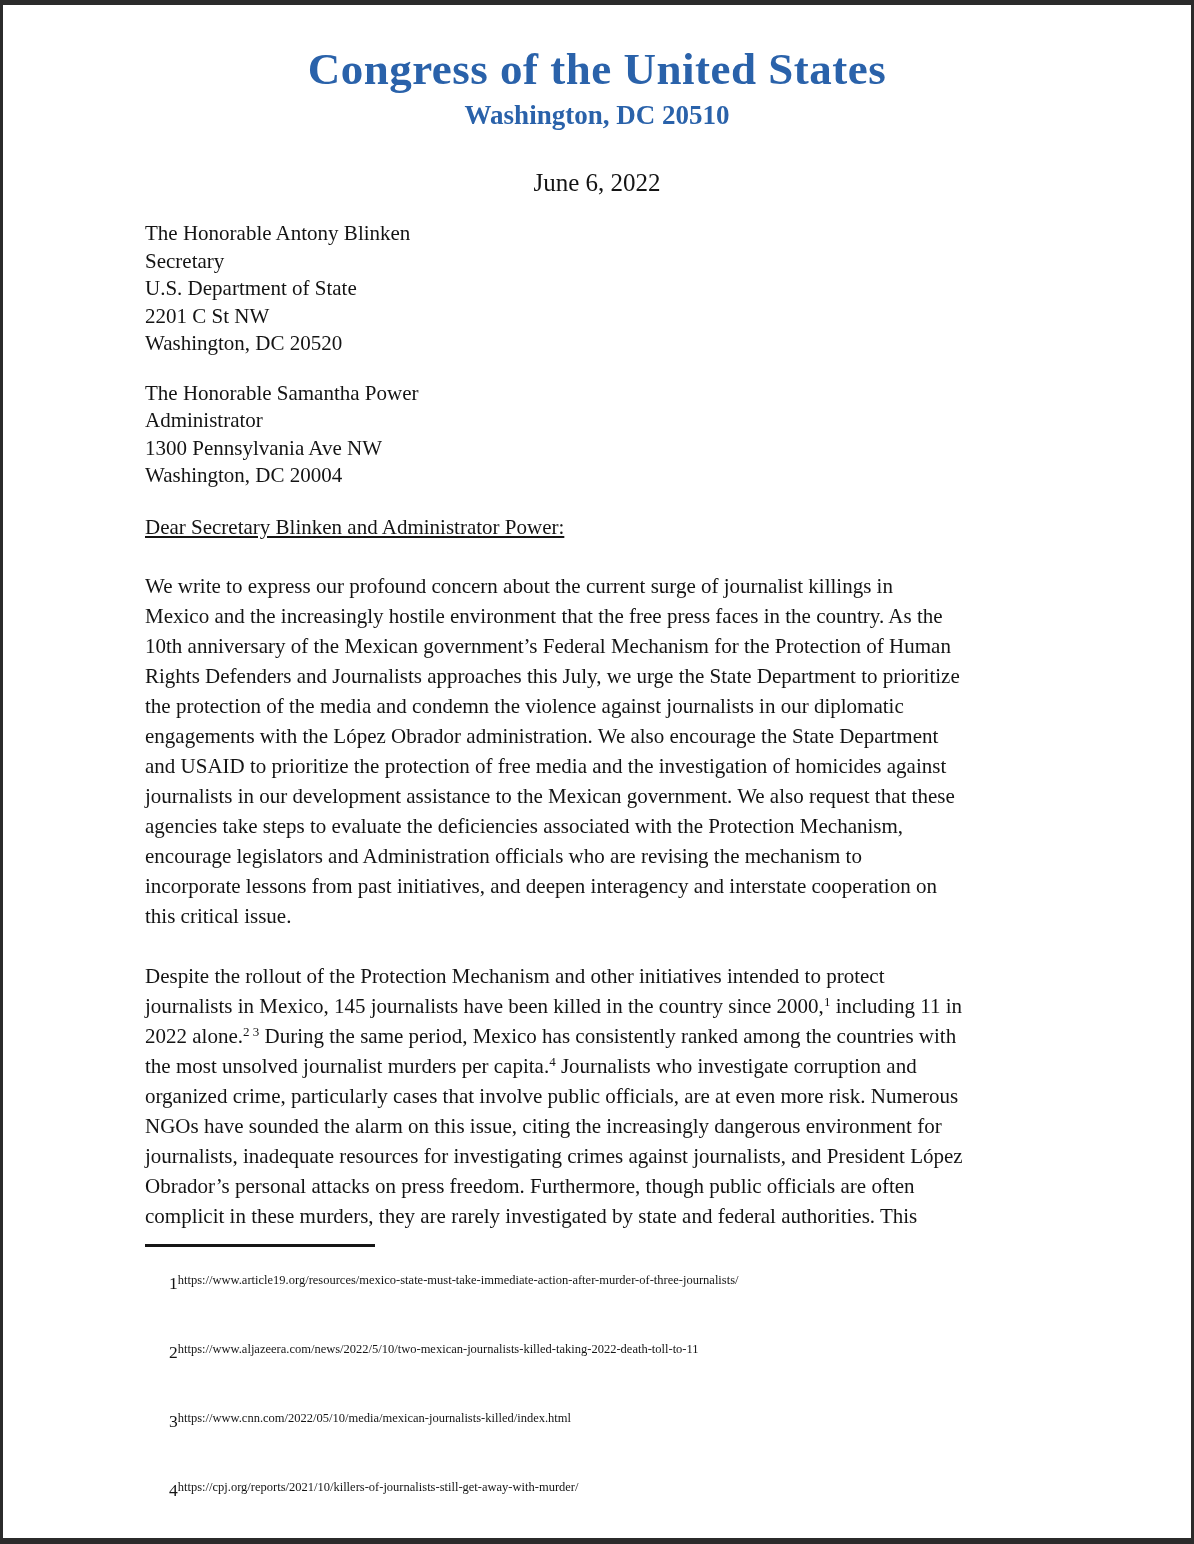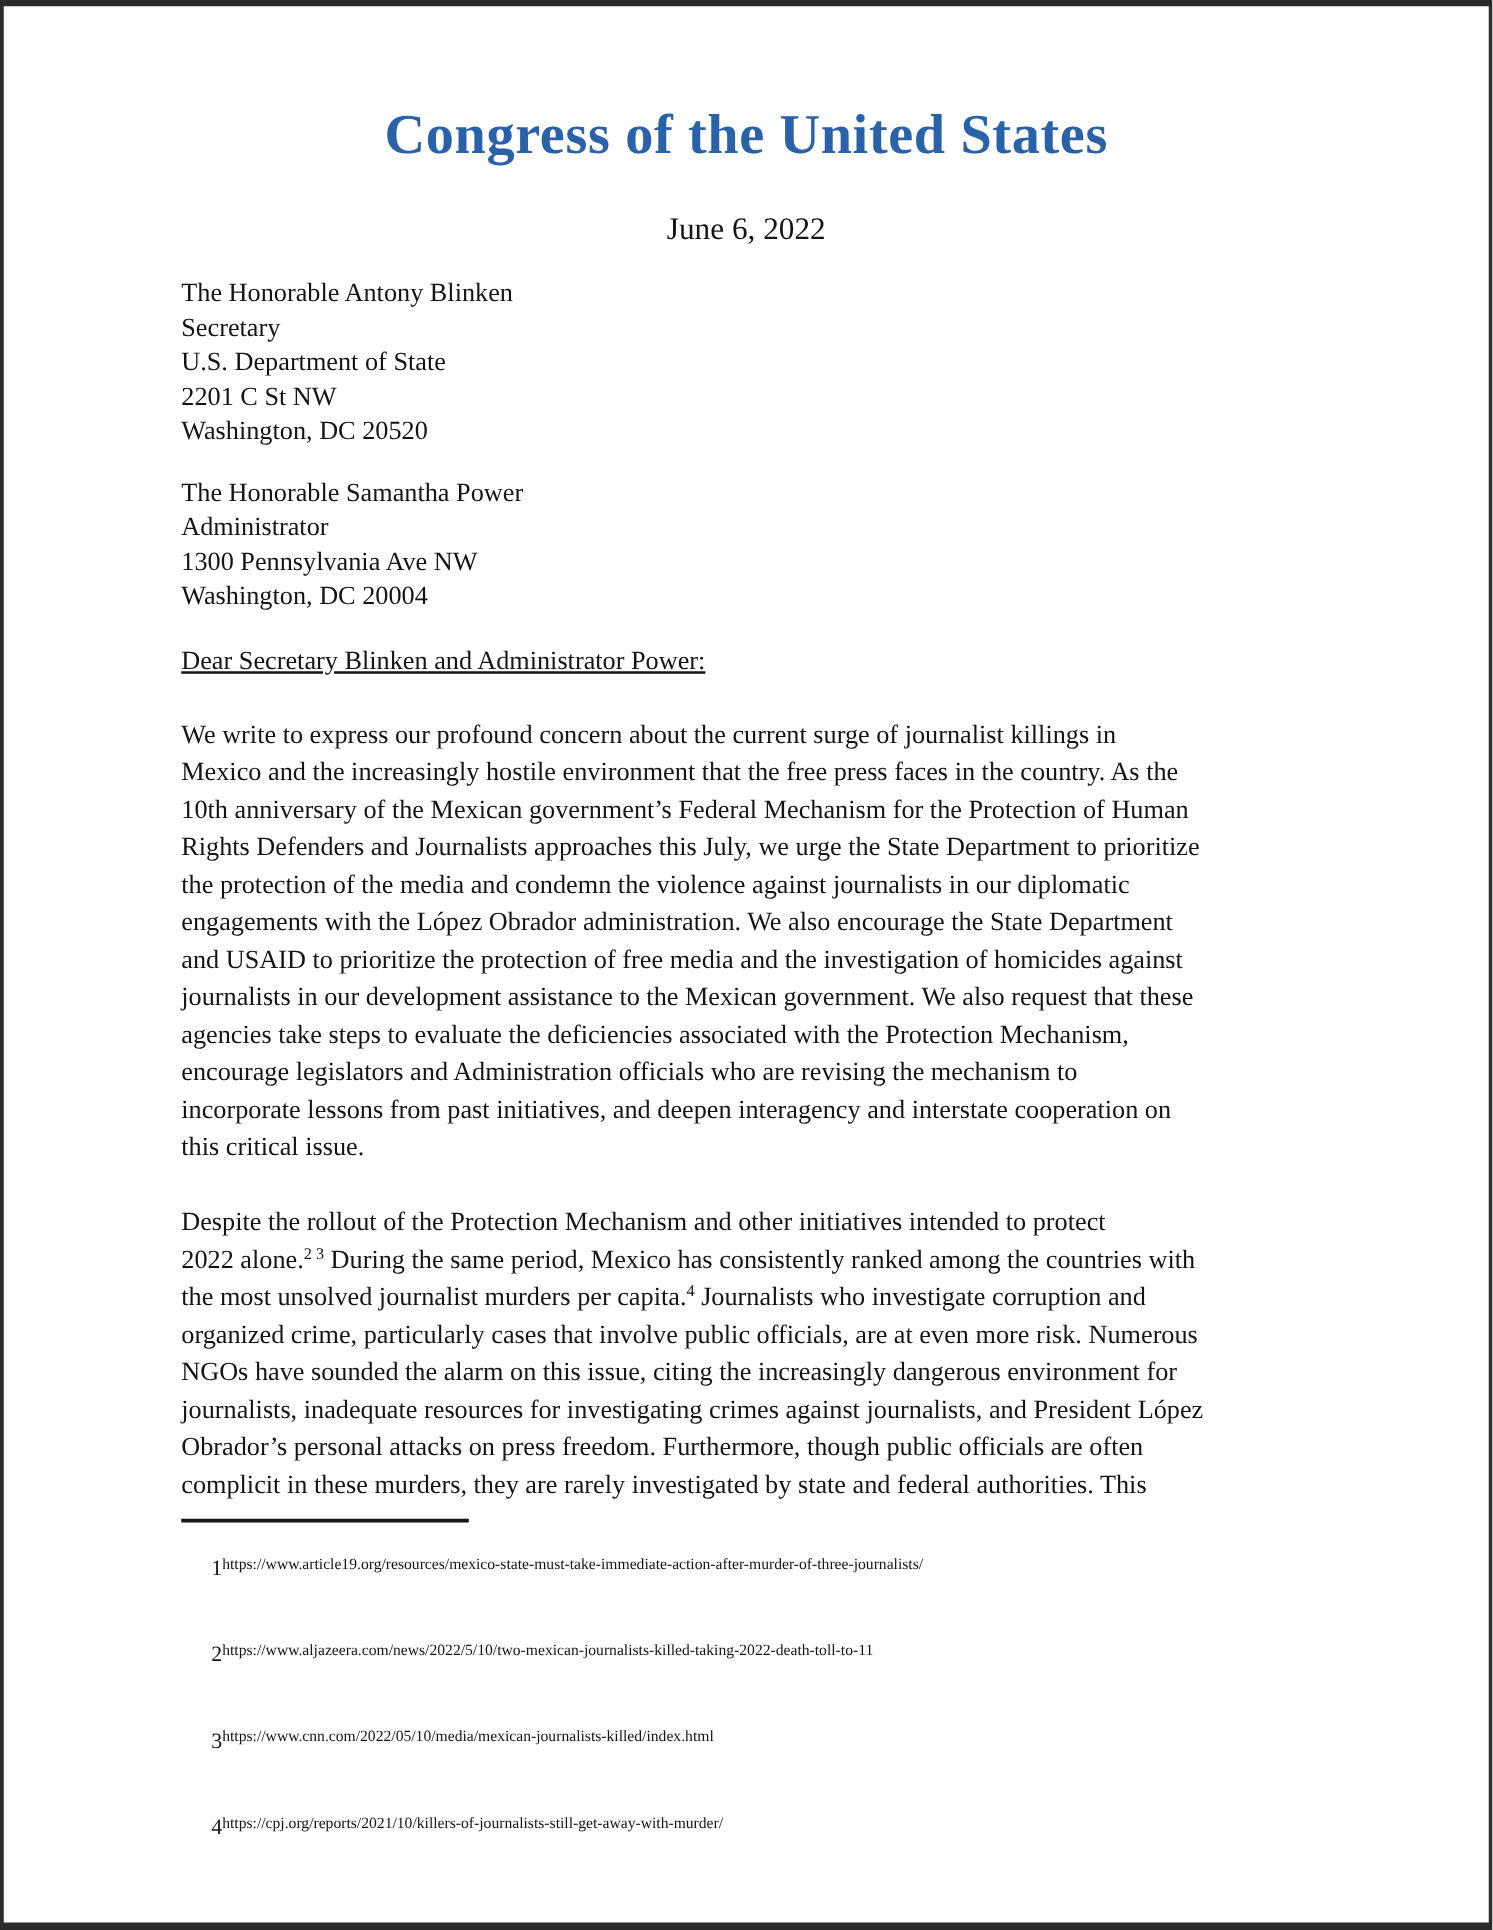--- a/index.html
+++ b/index.html
@@ -2,21 +2,21 @@
 <html><head>
 <meta charset="utf-8">
 <style>
   html, body { margin: 0; padding: 0; background: #ffffff; }
   .page {
     width: 1194px; height: 1544px; box-sizing: border-box;
     border: solid #2b2b2b; border-width: 5px 3px 6px 3px;
     background: #ffffff; overflow: hidden;
     font-family: "Liberation Serif", serif; color: #141414;
   }
-  .letterhead { text-align: center; padding-top: 76px; color: #2a62aa; }
+  .letterhead { text-align: center; padding-top: 38px; color: #2a62aa; }
   .lh-title  { font-size: 45px; font-weight: bold; line-height: 52px; letter-spacing: 0.5px; }
   .lh-sub    { font-size: 27px; font-weight: bold; line-height: 34px; margin-top: 3px; }
   .date { text-align: center; font-size: 25px; line-height: 27px; margin-top: 37px; }
   .block { margin-left: 142px; margin-right: 120px; font-size: 21px; line-height: 27.5px; }
   .recipient-1 { margin-top: 24px; }
   .recipient-2 { margin-top: 22px; }
   .salutation  { margin-top: 24px; text-decoration: underline; }
   .para { margin-top: 30px; line-height: 30px; }
   .para .line { white-space: pre; }
   sup { font-size: 13px; line-height: 0; position: relative; top: 1px; vertical-align: super; }
@@ -29,20 +29,21 @@
   .fn-num { font-size: 17.5px; }
   .fn-url { font-size: 12.5px; position: relative; top: -5px; margin-left: 0; }
 </style>
 </head>
 <body>
 
 <div class="page">
 
   <div class="letterhead" style="color: rgb(42, 98, 170);">
     <div class="lh-title">Congress of the United States</div>
+    <div class="lh-sub">Washington, DC 20510</div>
   </div>
 
   <div class="date">June 6, 2022</div>
 
   <div class="block recipient-1">
     <div>The Honorable Antony Blinken</div>
     <div>Secretary</div>
     <div>U.S. Department of State</div>
     <div>2201 C St NW</div>
     <div>Washington, DC 20520</div>
@@ -67,20 +68,21 @@
       <div class="line"><span>and USAID to prioritize the protection of free media and the investigation of homicides against</span></div>
       <div class="line"><span>journalists in our development assistance to the Mexican government. We also request that these</span></div>
       <div class="line"><span>agencies take steps to evaluate the deficiencies associated with the Protection Mechanism,</span></div>
       <div class="line"><span>encourage legislators and Administration officials who are revising the mechanism to</span></div>
       <div class="line"><span>incorporate lessons from past initiatives, and deepen interagency and interstate cooperation on</span></div>
       <div class="line"><span>this critical issue.</span></div>
     </div>
 
   <div class="block para">
       <div class="line"><span>Despite the rollout of the Protection Mechanism and other initiatives intended to protect</span></div>
+      <div class="line"><span>journalists in Mexico, 145 journalists have been killed in the country since 2000,</span><sup>1</sup><span> including 11 in</span></div>
       <div class="line"><span>2022 alone.</span><sup>2 3</sup><span> During the same period, Mexico has consistently ranked among the countries with</span></div>
       <div class="line"><span>the most unsolved journalist murders per capita.</span><sup>4</sup><span> Journalists who investigate corruption and</span></div>
       <div class="line"><span>organized crime, particularly cases that involve public officials, are at even more risk. Numerous</span></div>
       <div class="line"><span>NGOs have sounded the alarm on this issue, citing the increasingly dangerous environment for</span></div>
       <div class="line"><span>journalists, inadequate resources for investigating crimes against journalists, and President López</span></div>
       <div class="line"><span>Obrador’s personal attacks on press freedom. Furthermore, though public officials are often</span></div>
       <div class="line"><span>complicit in these murders, they are rarely investigated by state and federal authorities. This</span></div>
     </div>
 
   <div class="fn-sep"></div>

